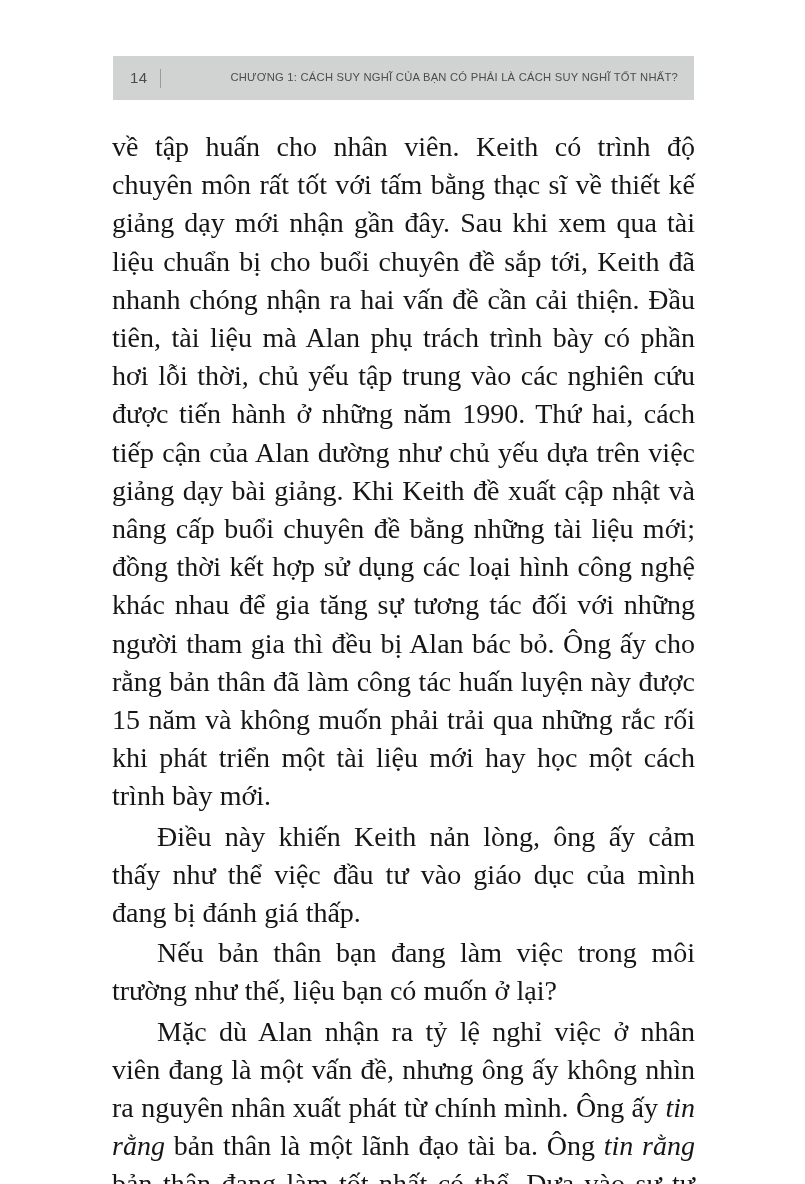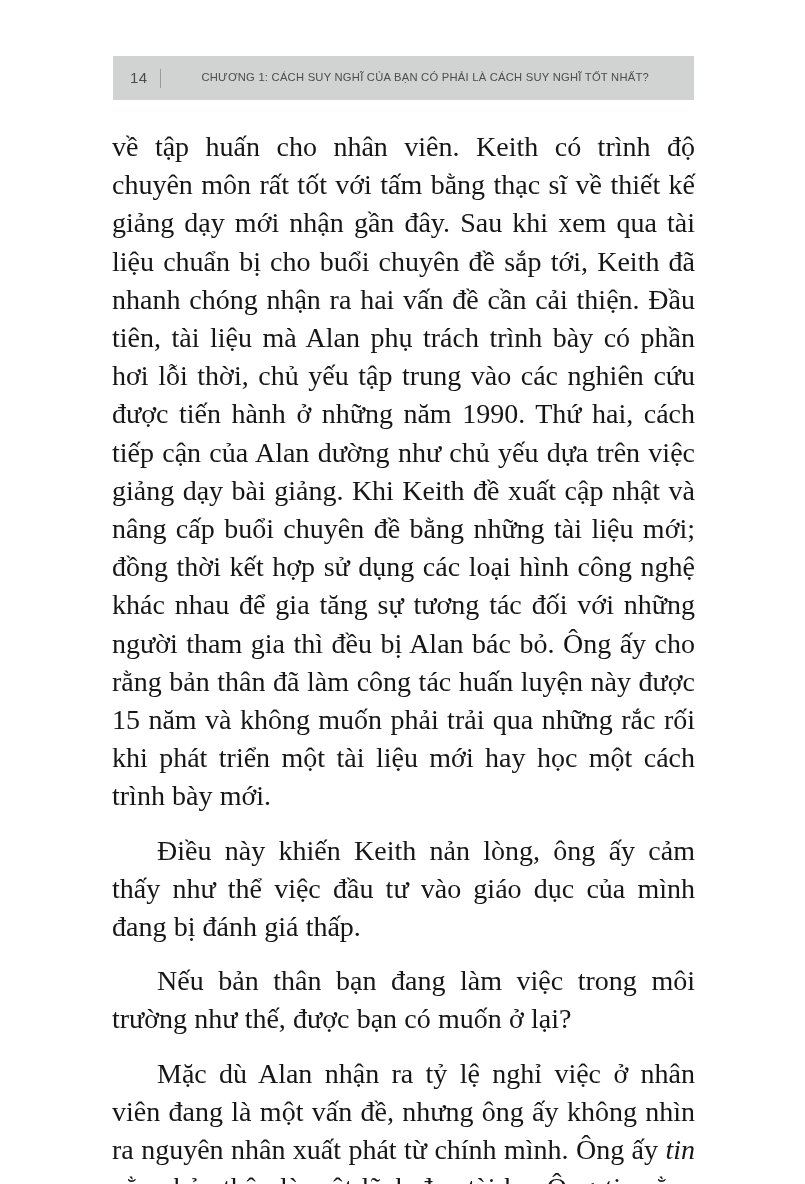--- a/index.html
+++ b/index.html
@@ -51,21 +51,21 @@
     width: 1px;
     height: 19px;
     background: #9a9d9c;
     margin-left: 12px;
     margin-right: 12px;
     flex: 0 0 auto;
   }
 
   .running-head {
     flex: 1 1 auto;
-    text-align: center;
+    text-align: right;
     font-family: "Liberation Sans", "DejaVu Sans", sans-serif;
     font-size: 11.2px;
     letter-spacing: 0.25px;
     color: #4a4d4c;
     white-space: nowrap;
     line-height: 1;
     padding-bottom: 1px;
     padding-right: 2px;
   }
 
@@ -86,37 +86,37 @@
     color: #161616;
     hyphens: none;
     word-spacing: 0.2px;
   }
 
   .para.indent {
     text-indent: 45px;
   }
 
   .para + .para {
-    margin-top: 16px;
+    margin-top: 2px;
   }
 
   .para em {
   }
 </style>
 </head>
 <body>
 
 <div class="page">
 
   <div class="header-band">
     <span class="folio">14</span>
     <span class="folio-divider"></span>
     <span class="running-head">CHƯƠNG 1: CÁCH SUY NGHĨ CỦA BẠN CÓ PHẢI LÀ CÁCH SUY NGHĨ TỐT NHẤT?</span>
   </div>
 
   <div class="text-column">
     <p class="para">về tập huấn cho nhân viên. Keith có trình độ chuyên môn rất tốt với tấm bằng thạc sĩ về thiết kế giảng dạy mới nhận gần đây. Sau khi xem qua tài liệu chuẩn bị cho buổi chuyên đề sắp tới, Keith đã nhanh chóng nhận ra hai vấn đề cần cải thiện. Đầu tiên, tài liệu mà Alan phụ trách trình bày có phần hơi lỗi thời, chủ yếu tập trung vào các nghiên cứu được tiến hành ở những năm 1990. Thứ hai, cách tiếp cận của Alan dường như chủ yếu dựa trên việc giảng dạy bài giảng. Khi Keith đề xuất cập nhật và nâng cấp buổi chuyên đề bằng những tài liệu mới; đồng thời kết hợp sử dụng các loại hình công nghệ khác nhau để gia tăng sự tương tác đối với những người tham gia thì đều bị Alan bác bỏ. Ông ấy cho rằng bản thân đã làm công tác huấn luyện này được 15 năm và không muốn phải trải qua những rắc rối khi phát triển một tài liệu mới hay học một cách trình bày mới.</p>
     <p class="para indent">Điều này khiến Keith nản lòng, ông ấy cảm thấy như thể việc đầu tư vào giáo dục của mình đang bị đánh giá thấp.</p>
-    <p class="para indent">Nếu bản thân bạn đang làm việc trong môi trường như thế, được bạn có muốn ở lại?</p>
+    <p class="para indent">Nếu bản thân bạn đang làm việc trong môi trường như thế, liệu bạn có muốn ở lại?</p>
     <p class="para indent">Mặc dù Alan nhận ra tỷ lệ nghỉ việc ở nhân viên đang là một vấn đề, nhưng ông ấy không nhìn ra nguyên nhân xuất phát từ chính mình. Ông ấy <em>tin rằng</em> bản thân là một lãnh đạo tài ba. Ông <em>tin rằng</em> bản thân đang làm tốt nhất có thể. Dựa vào sự tự tin của bản thân, Alan chắc chắn</p>
   </div>
 
 </div>
 
 </body></html>

